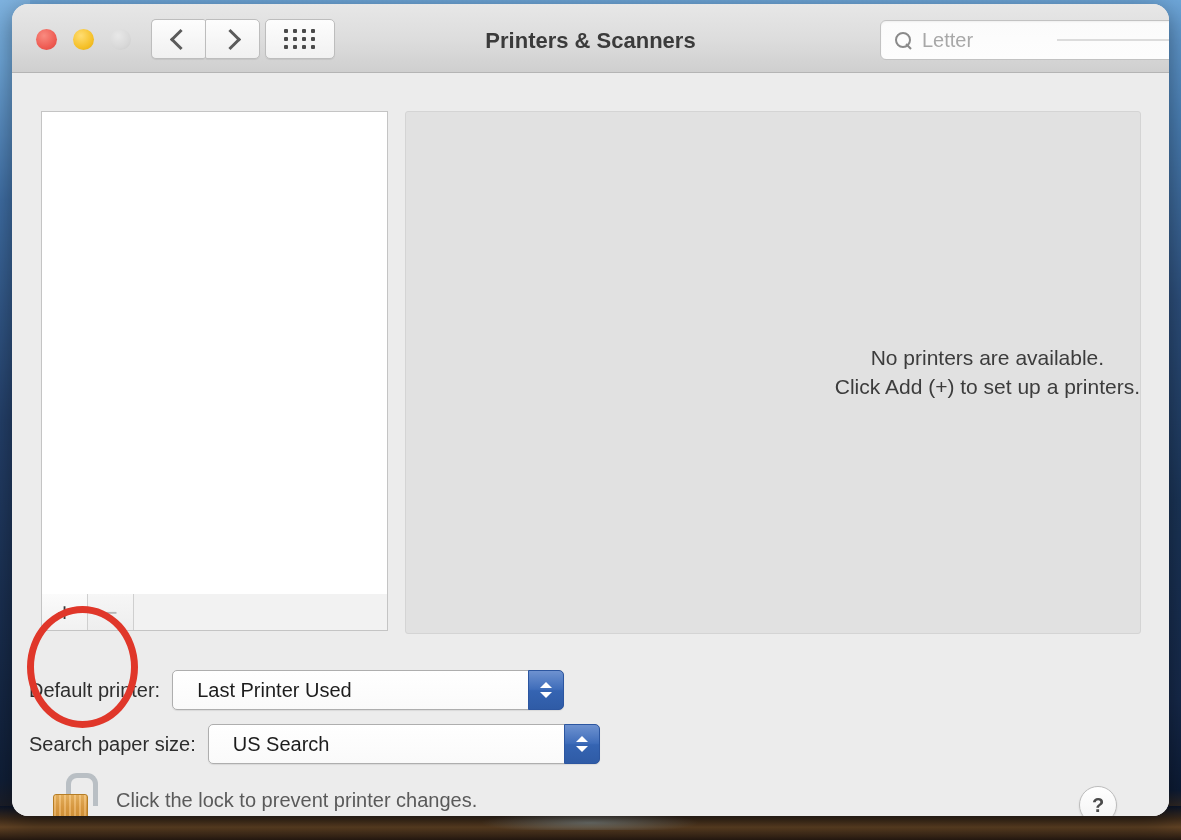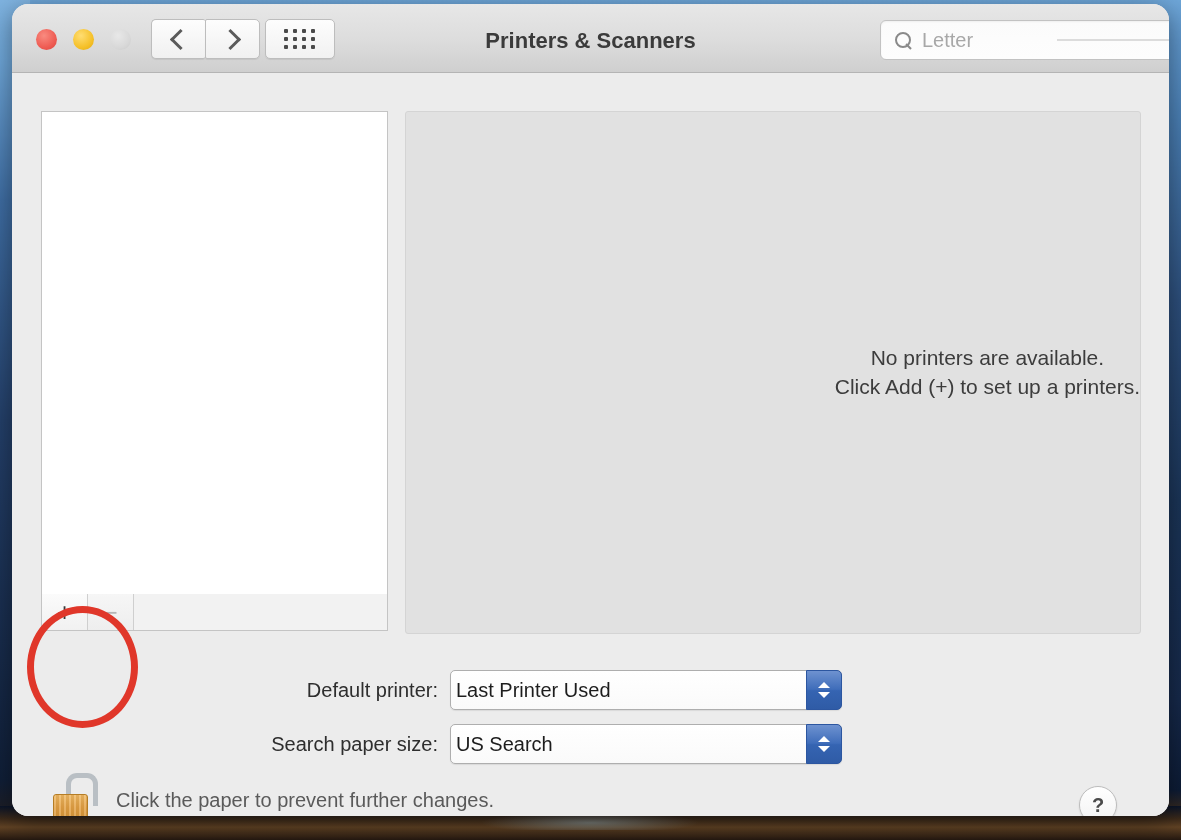--- a/index.html
+++ b/index.html
@@ -143,34 +143,33 @@
   #detailpanel {
     position: absolute; left: 393px; top: 38px;
     width: 734px; height: 521px;
     background: #e1e1e1; border: 1px solid #d4d4d4; border-radius: 3px;
     display: flex; align-items: center; justify-content: flex-end;
   }
   #emptymsg { text-align: center; font-size: 21px; color: #3c3c3c; line-height: 1.36; }
 
   
   .row {
-    position: absolute; display: flex; align-items: center; left: 8px; width: 822px;
-    justify-content: flex-end;
+    position: absolute; display: flex; align-items: center; left: 17px; width: 822px;
   }
   .row.r1 { top: 597px; }
   .row.r2 { top: 651px; }
   .rowlabel { font-size: 20px; color: #2e2e2e; margin-right: 12px; }
   .popup {
     position: relative; width: 390px; height: 38px;
     background: linear-gradient(180deg, #ffffff, #fafafa);
     border: 1px solid #aeaeae; border-radius: 5px;
     display: flex; align-items: center;
     box-shadow: 0 1px 1px rgba(0,0,0,.08);
   }
-  .popup .val { margin-left: 5px; font-size: 20px; color: #1d1d1d; }
+  .popup .val { margin-left: 24px; font-size: 20px; color: #1d1d1d; }
   .stepper {
     position: absolute; right: -1px; top: -1px; width: 34px; height: 38px;
     background: linear-gradient(180deg, #6e92d0 0%, #3f6dba 48%, #3564b2 52%, #2f5ba6 100%);
     border-radius: 0 5px 5px 0; border: 1px solid #2c56a0;
     display: flex; flex-direction: column; align-items: center; justify-content: center; gap: 4px;
   }
   .stepper i { display: block; width: 0; height: 0; border-left: 6px solid transparent; border-right: 6px solid transparent; }
   .stepper i.up   { border-bottom: 6px solid #fff; }
   .stepper i.down { border-top: 6px solid #fff; }
 
@@ -306,20 +305,20 @@
             <i class="down"></i>
         </span>
       </div>
     </div>
 
     <div id="lockrow">
       <span id="lockicon">
         <span class="shackle"></span>
         <span class="bodybox"></span>
       </span>
-      <span id="locktext">Click the paper to prevent further changes.</span>
+      <span id="locktext">Click the lock to prevent printer changes.</span>
     </div>
 
     <div id="helpbtn">?</div>
 
     <div id="annotation"></div>
   </div>
 </div>
 
 </body></html>

